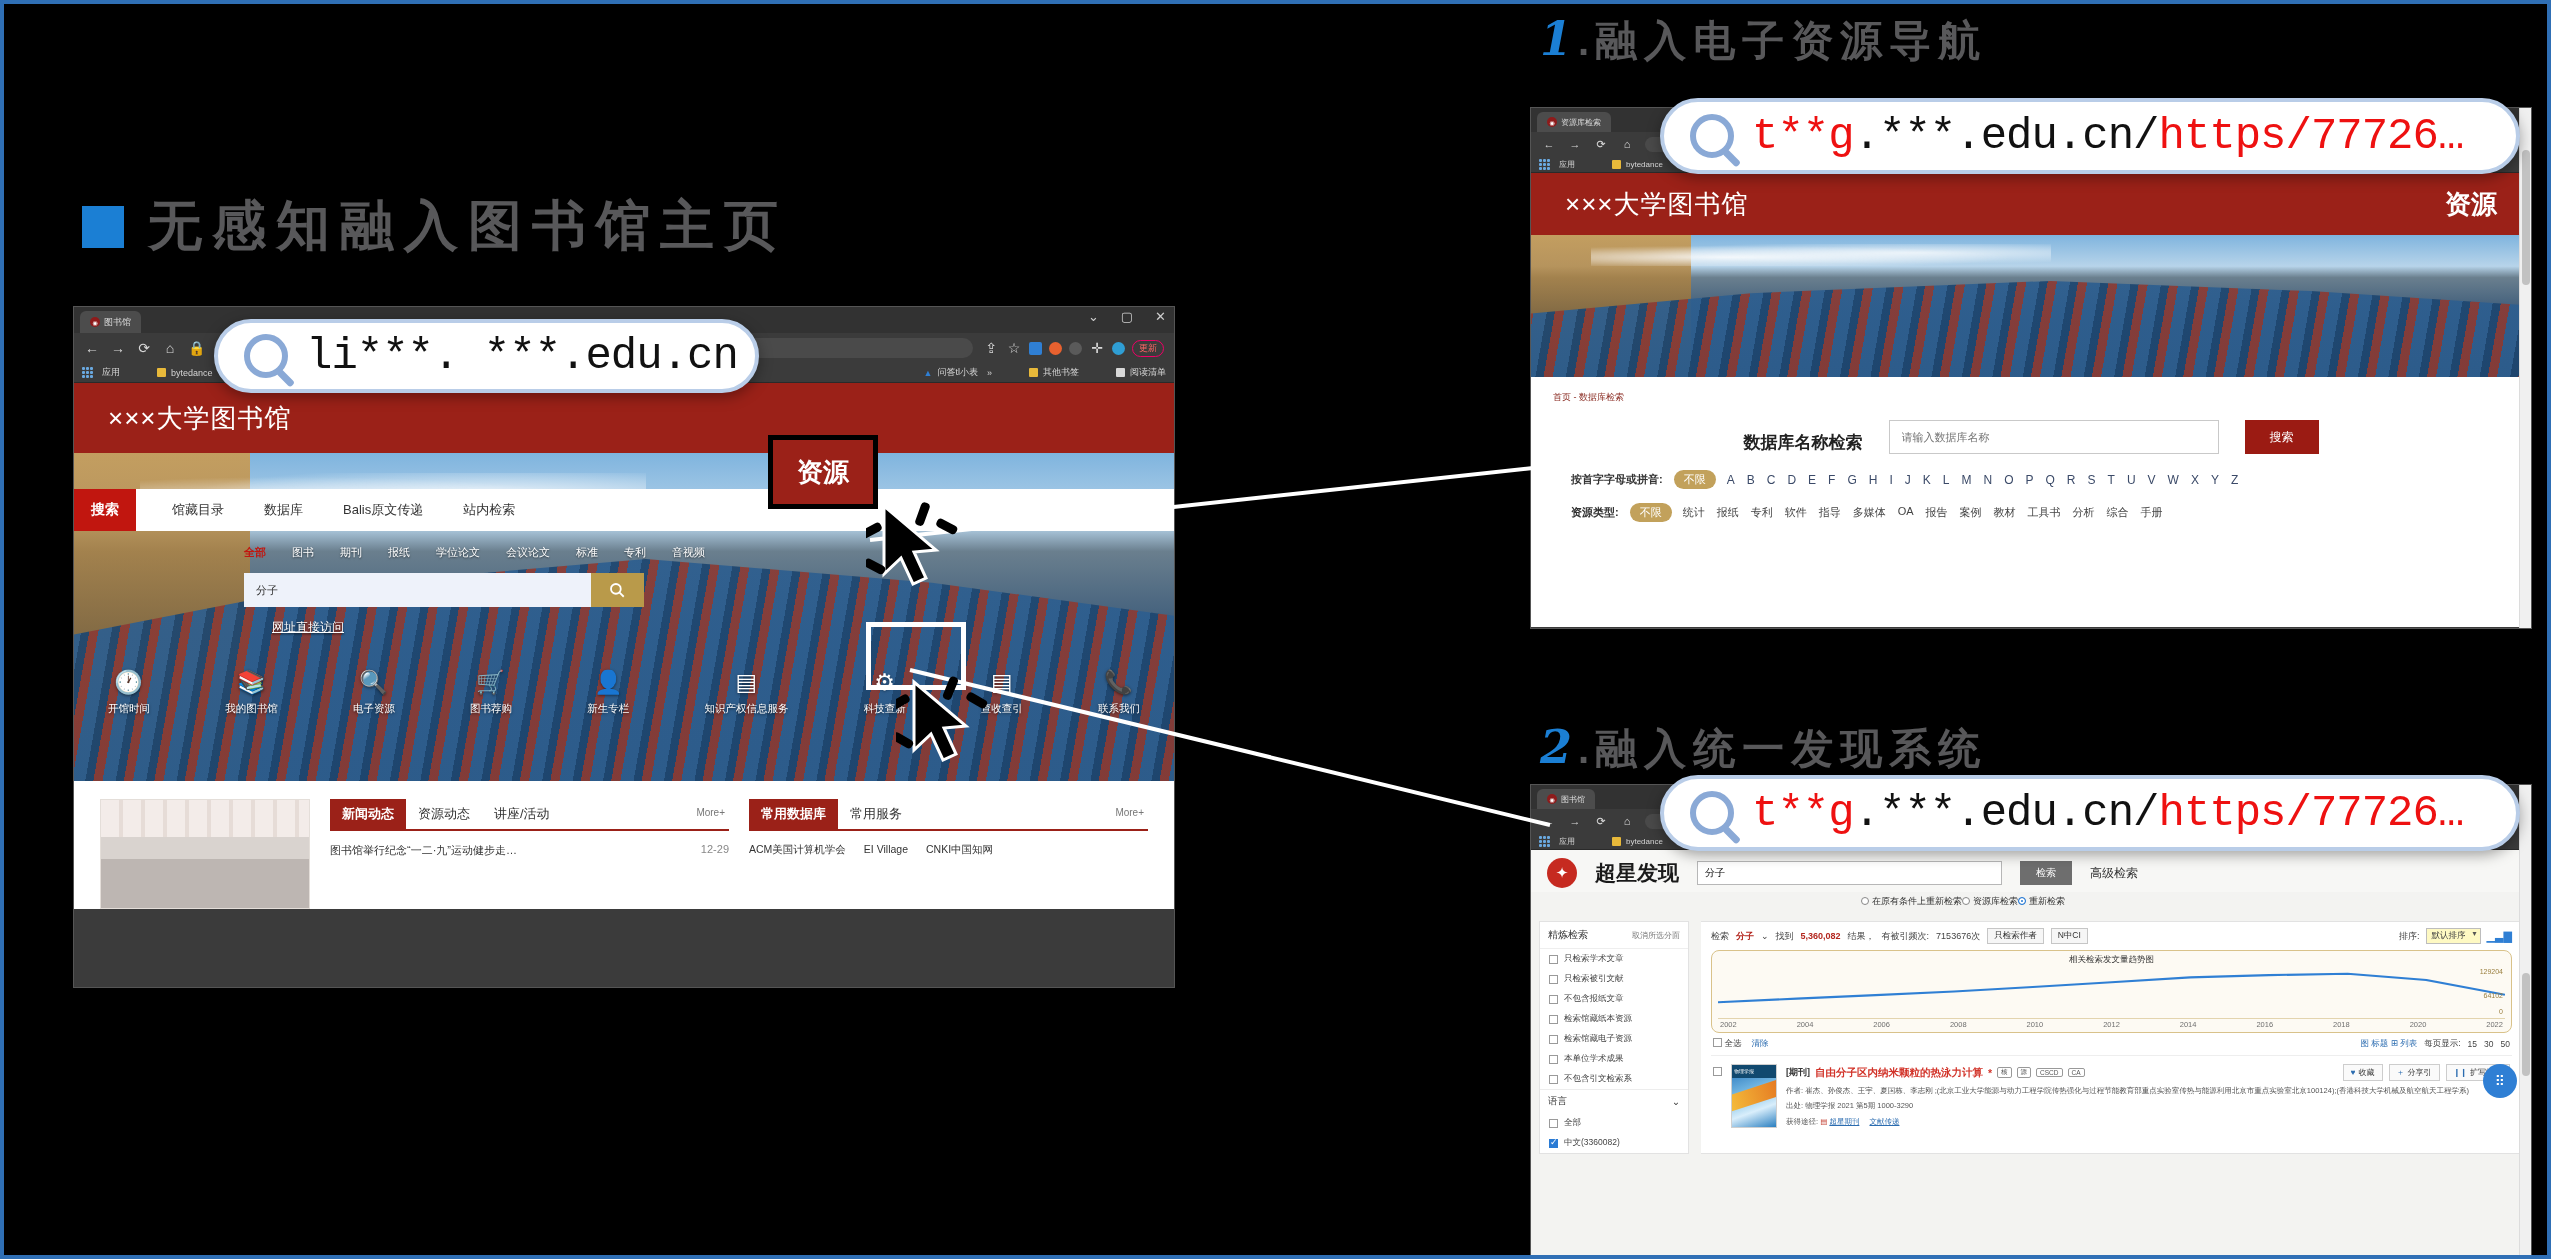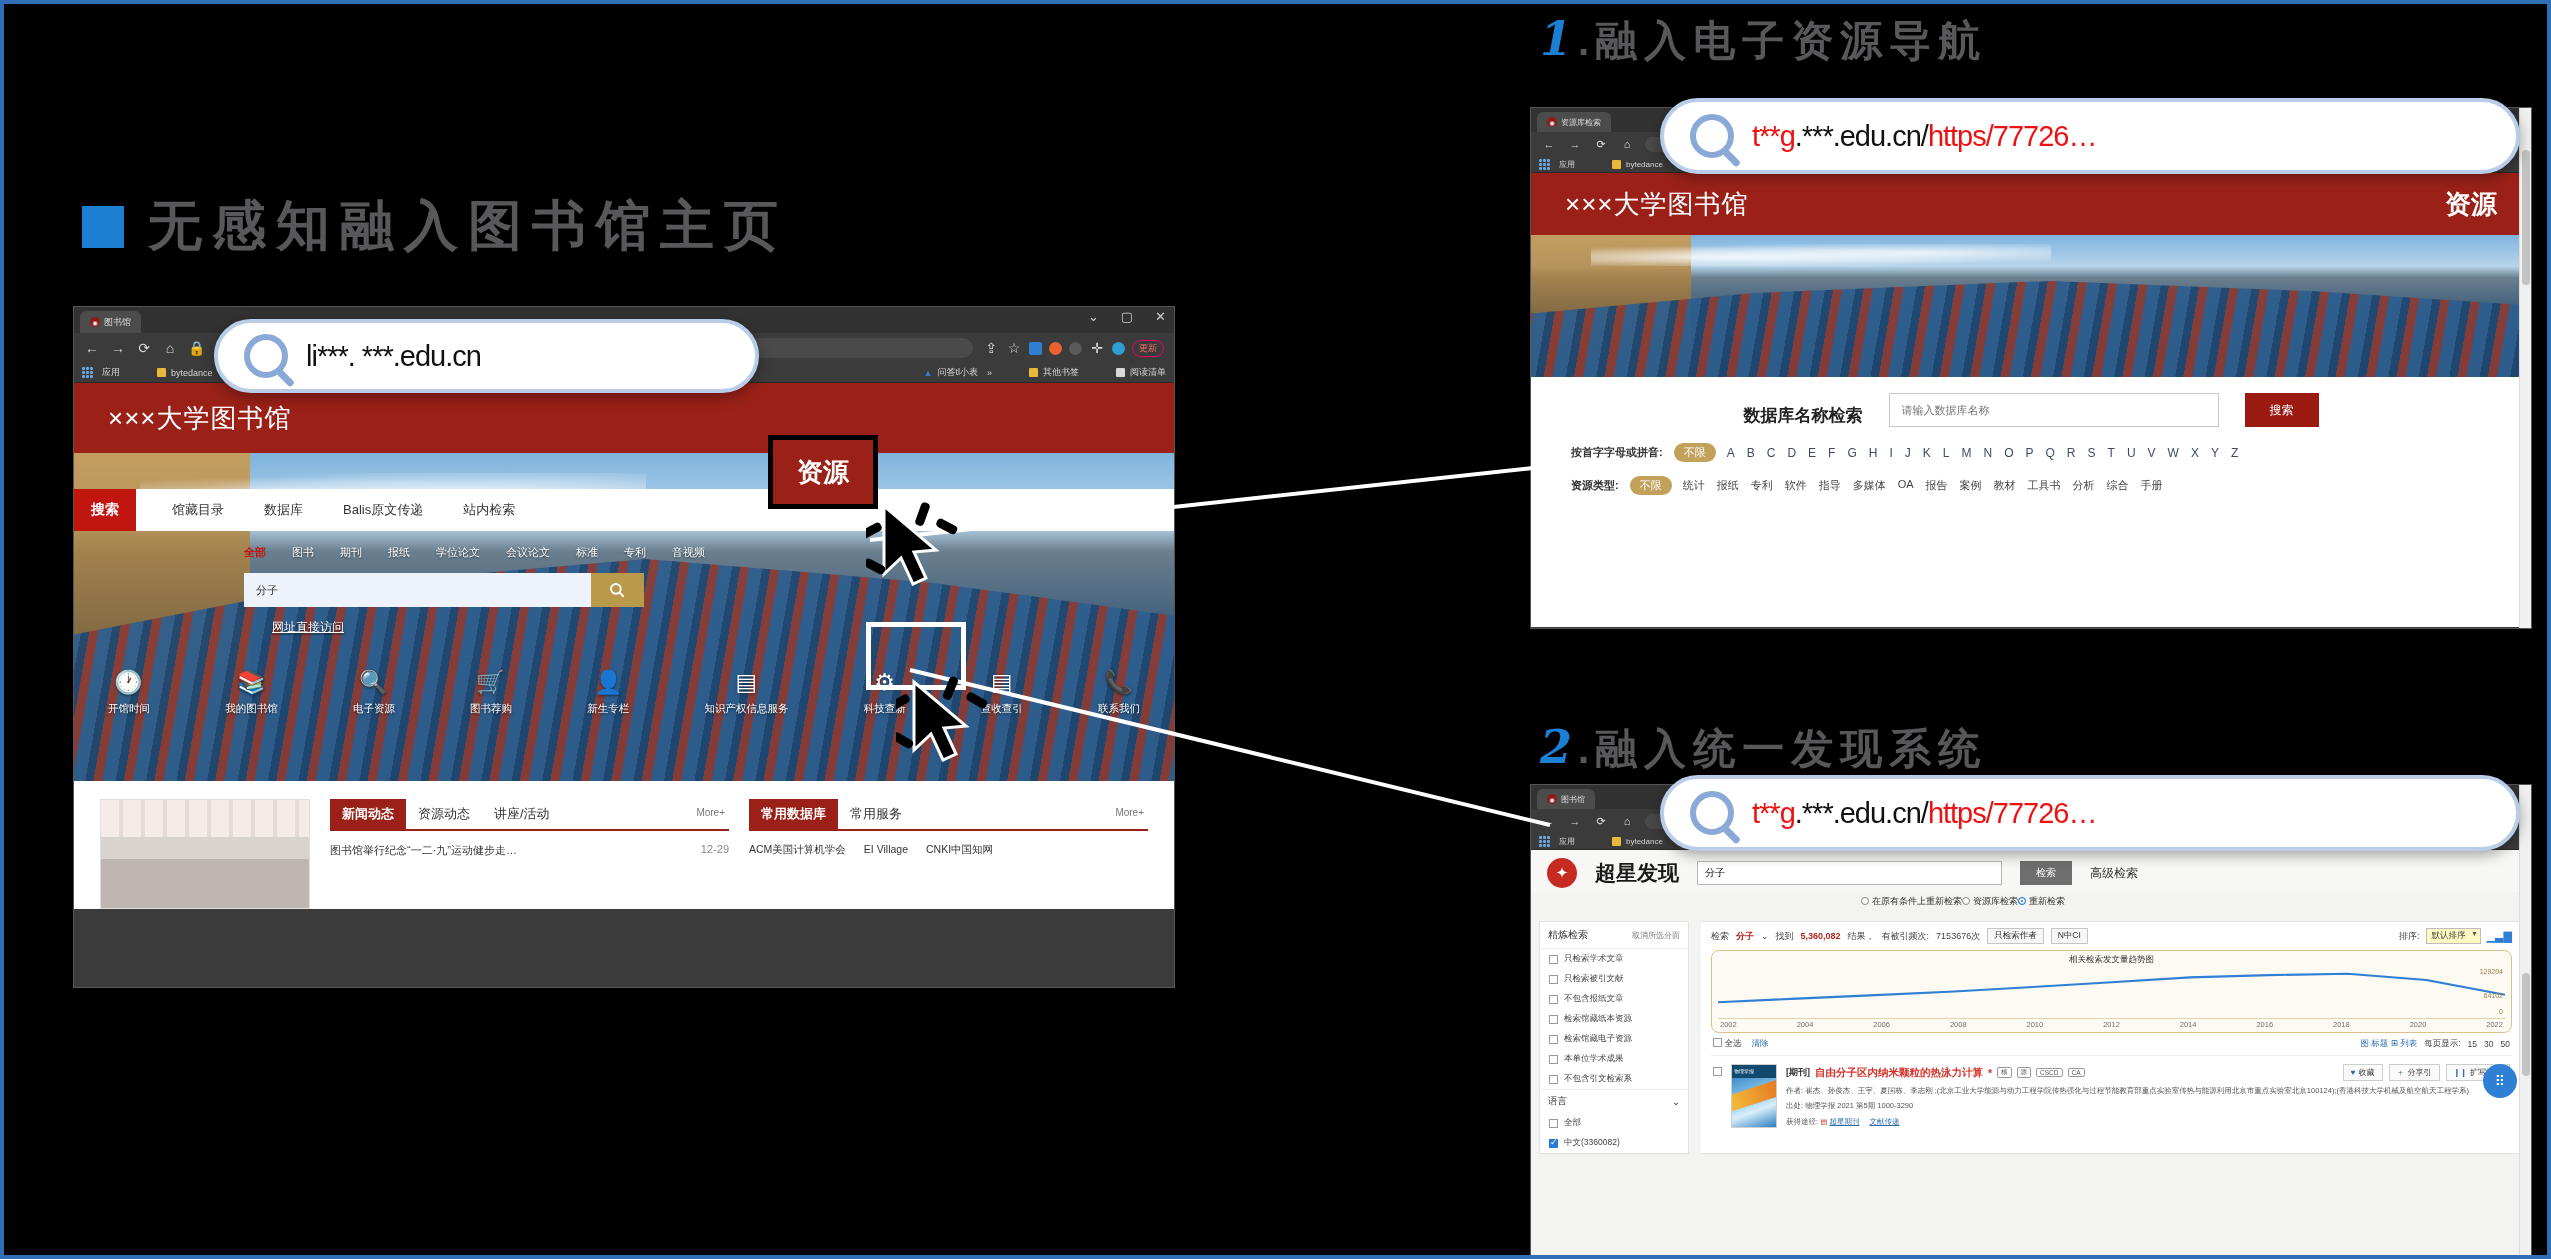--- a/index.html
+++ b/index.html
@@ -182,22 +182,22 @@
     box-shadow: 0 4px 14px rgba(0,0,0,.35);
   }
   .url-pill .mag {
     width: 44px; height: 44px; border: 6px solid #8aa9d6; border-radius: 50%;
     position: relative; flex: none;
   }
   .url-pill .mag::after {
     content: ""; position: absolute; width: 7px; height: 20px; background: #8aa9d6;
     right: -7px; bottom: -16px; transform: rotate(-45deg); border-radius: 3px;
   }
-  .url-pill .txt { font-size: 29px; color: #111; white-space: nowrap;
-                   font-family: Liberation Sans, sans-serif; letter-spacing: -1px; }
+  .url-pill .txt { font-size: 44px; color: #111; white-space: nowrap;
+                   font-family: Liberation Mono, monospace; letter-spacing: -1px; }
   .url-pill .red { color: #ee1111; }
 
   
   .callout-box {
     position: absolute; border: 5px solid #000; z-index: 20;
     display:flex; align-items:center; justify-content:center;
   }
   .cursor { position: absolute; z-index: 30; }
   .cursor svg { display: block; }
 
@@ -580,20 +580,21 @@
       <div class="lib-res">资源</div>
     </div>
 
     <div class="hero" style="height:142px;">
       <div class="hero-left-warm"></div>
       <div class="hero-sky-cloud"></div>
       <div class="hero-bld"></div>
     </div>
 
     <div class="p1-body" style="height:calc(100% - 270px);">
+      <div class="p1-crumb">首页 - 数据库检索</div>
       <div class="p1-searchrow">
         <div class="p1-label">数据库名称检索</div>
         <input class="p1-input" placeholder="请输入数据库名称" style="">
         <div class="p1-btn">搜索</div>
       </div>
       <div class="p1-filter">
         <span class="lab">按首字字母或拼音:</span>
         <span class="chip-on">不限</span>
         <span class="p1-letters" id="p1-letters">
             <span>A</span>

